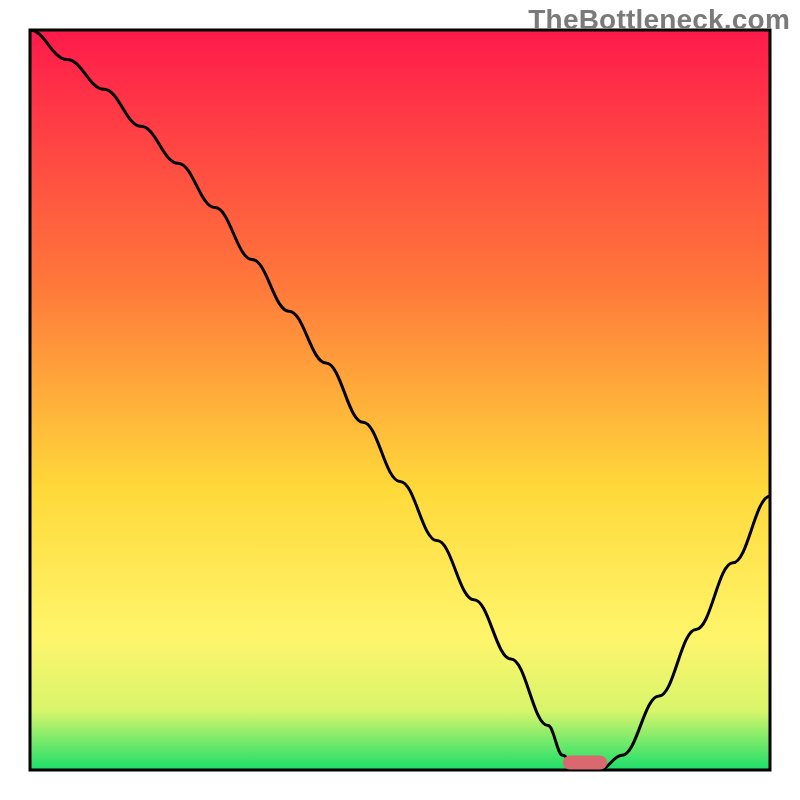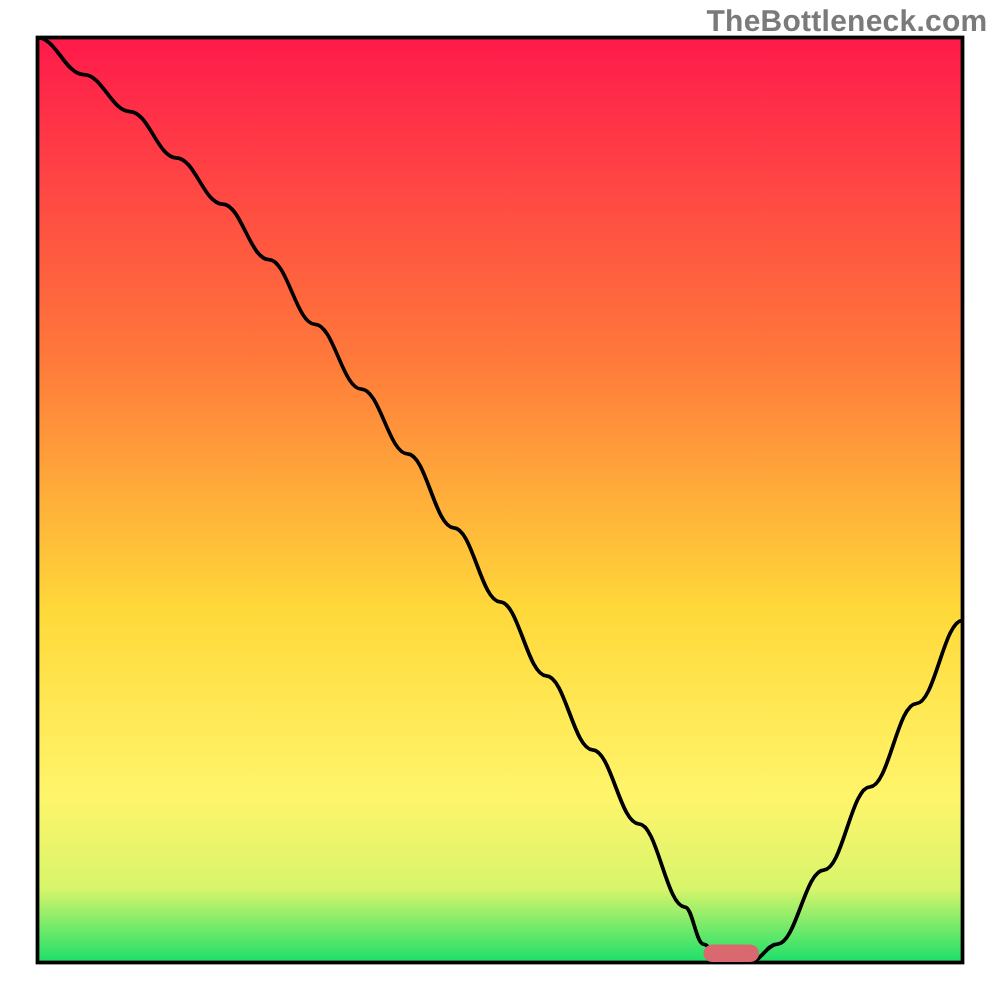--- a/index.html
+++ b/index.html
@@ -13,21 +13,21 @@
   }
   .stage {
     position: relative;
     width: 800px;
     height: 800px;
   }
   .watermark {
     position: absolute;
     top: 4px;
     right: 10px;
-    font-size: 24px;
+    font-size: 28px;
     font-weight: 600;
     color: #7a7a7a;
     letter-spacing: 0.2px;
   }
   svg {
     display: block;
   }
 </style>
 </head>
 <body>

